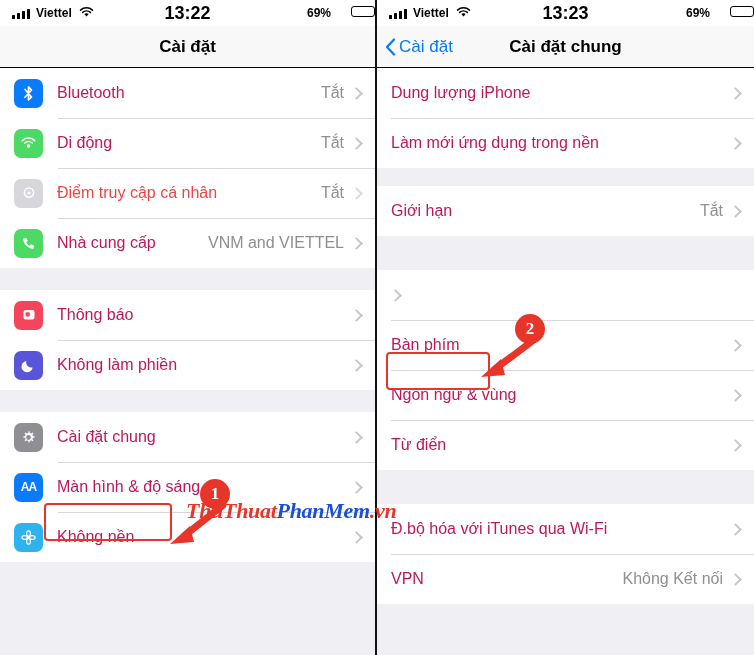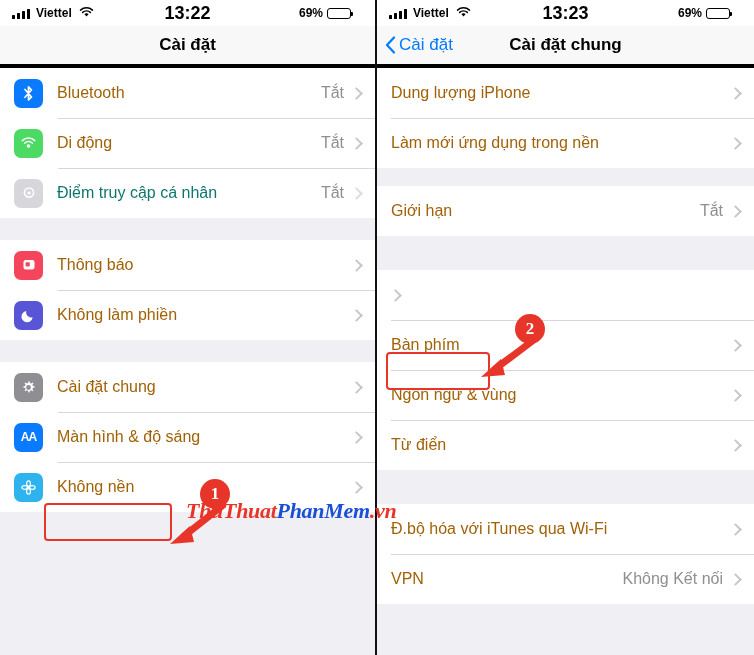--- a/index.html
+++ b/index.html
@@ -13,53 +13,53 @@
   .phone {
     width: 377px; height: 655px; position: relative;
     background: #efeff4; overflow: hidden;
   }
   .phone.left { border-right: 2px solid #111; }
 
   
   .statusbar {
     height: 26px; background: #fff;
     display: flex; align-items: center;
-    padding: 0 24px 0 12px; font-size: 13px; font-weight: bold;
+    padding: 0 0 0 12px; font-size: 13px; font-weight: bold;
     color: #000; position: relative;
   }
   .sb-left { display: flex; align-items: center; gap: 4px; }
   .bars { display: flex; align-items: flex-end; gap: 2px; height: 11px; }
   .bars i { display: block; width: 3px; background: #000; border-radius: 0.5px; }
   .bars i:nth-child(1){ height:4px; }
   .bars i:nth-child(2){ height:6px; }
   .bars i:nth-child(3){ height:8px; }
   .bars i:nth-child(4){ height:10px; }
   .carrier { font-size: 12px; font-weight: bold; margin-left: 2px; }
   .wifi { margin-left: 3px; }
   .sb-center {
     position: absolute; left: 0; right: 0; text-align: center;
     font-size: 18px; font-weight: bold; pointer-events: none;
   }
-  .sb-right { margin-left: auto; display: flex; align-items: center; gap: 4px; }
+  .sb-right { margin-left: auto; display: flex; align-items: flex-start; gap: 20px; }
   .batt-pct { font-size: 12px; font-weight: bold; }
   .batt {
     width: 24px; height: 11px; border: 1px solid #000; border-radius: 3px;
     position: relative; padding: 1px;
   }
   .batt::after {
     content: ""; position: absolute; right: -3px; top: 3px;
     width: 2px; height: 4px; background: #000; border-radius: 0 1px 1px 0;
   }
   .batt-fill { height: 100%; background: #fdbc2f; border-radius: 1.5px; }
 
   
   .navbar {
     height: 42px; background: #f8f8f8;
     display: flex; align-items: center; justify-content: center;
-    position: relative; border-bottom: 4px solid #000000;
+    position: relative; border-bottom: 1px solid #000000;
   }
   .nav-title { font-size: 17px; font-weight: bold; color: #000; }
   .nav-back {
     position: absolute; left: 8px; top: 50%; transform: translateY(-50%);
     display: flex; align-items: center; color: #007aff; font-size: 17px;
   }
   .nav-back .chev { margin-right: 3px; display: flex; }
 
   
   .list { background: #fff; }
@@ -75,22 +75,22 @@
     content: ""; position: absolute; top: 0; left: 14px; right: 0;
     height: 1px; background: #d8d8dc;
   }
   .row.nolead + .row::before { left: 14px; }
   .row.icons + .row::before { left: 58px; }
   .icon-sq {
     width: 29px; height: 29px; border-radius: 7px; margin-right: 14px;
     display: flex; align-items: center; justify-content: center;
     color: #fff; flex: none;
   }
-  .row-label { font-size: 16px; color: #a16207; flex: 1; }
-  .row-label.dim { color: #0f766e; }
+  .row-label { font-size: 16px; color: #be185d; flex: 1; }
+  .row-label.dim { color: #ef4444; }
   .row-value { font-size: 16px; color: #8e8e93; margin-right: 8px; }
   .chev-r {
     width: 9px; height: 9px; border-right: 2px solid #c7c7cc;
     border-bottom: 2px solid #c7c7cc; transform: rotate(-45deg);
     margin-right: 14px; flex: none;
   }
   .row.dimrow .chev-r { border-color: #dcdce0; }
 
   
   .hl-box {
@@ -174,20 +174,30 @@
       </div>
       <div class="row icons dimrow">
         <span class="icon-sq" style="background:#d6d6db">
           <svg width="16" height="16" viewBox="0 0 16 16">
               <path d="M8 3 a4.6 4.6 0 0 1 0 9.2 a4.6 4.6 0 0 1 0 -9.2" stroke="#fff" stroke-width="1.6" fill="none"></path>
               <circle cx="8" cy="8" r="1.6" fill="#fff"></circle>
             </svg>
         </span>
         <span class="row-label dim">Điểm truy cập cá nhân</span>
         <span class="row-value">Tắt</span>
+        <span class="chev-r"></span>
+      </div>
+      <div class="row icons">
+        <span class="icon-sq" style="background:#4cd964">
+          <svg width="15" height="15" viewBox="0 0 15 15">
+              <path d="M3.2 2.2 l2.4 0 1.1 2.9 -1.6 1.2 a8.6 8.6 0 0 0 3.6 3.6 l1.2 -1.6 2.9 1.1 0 2.4 a1 1 0 0 1 -1.1 1 C6.9 12.4 2.6 8.1 2.2 3.3 a1 1 0 0 1 1 -1.1 Z" fill="#fff"></path>
+            </svg>
+        </span>
+        <span class="row-label">Nhà cung cấp</span>
+        <span class="row-value">VNM and VIETTEL</span>
         <span class="chev-r"></span>
       </div>
     </div>
 
     <div class="gap"></div>
 
     <div class="list">
       <div class="row icons">
         <span class="icon-sq" style="background:#f5455c">
           <svg width="16" height="16" viewBox="0 0 16 16">

